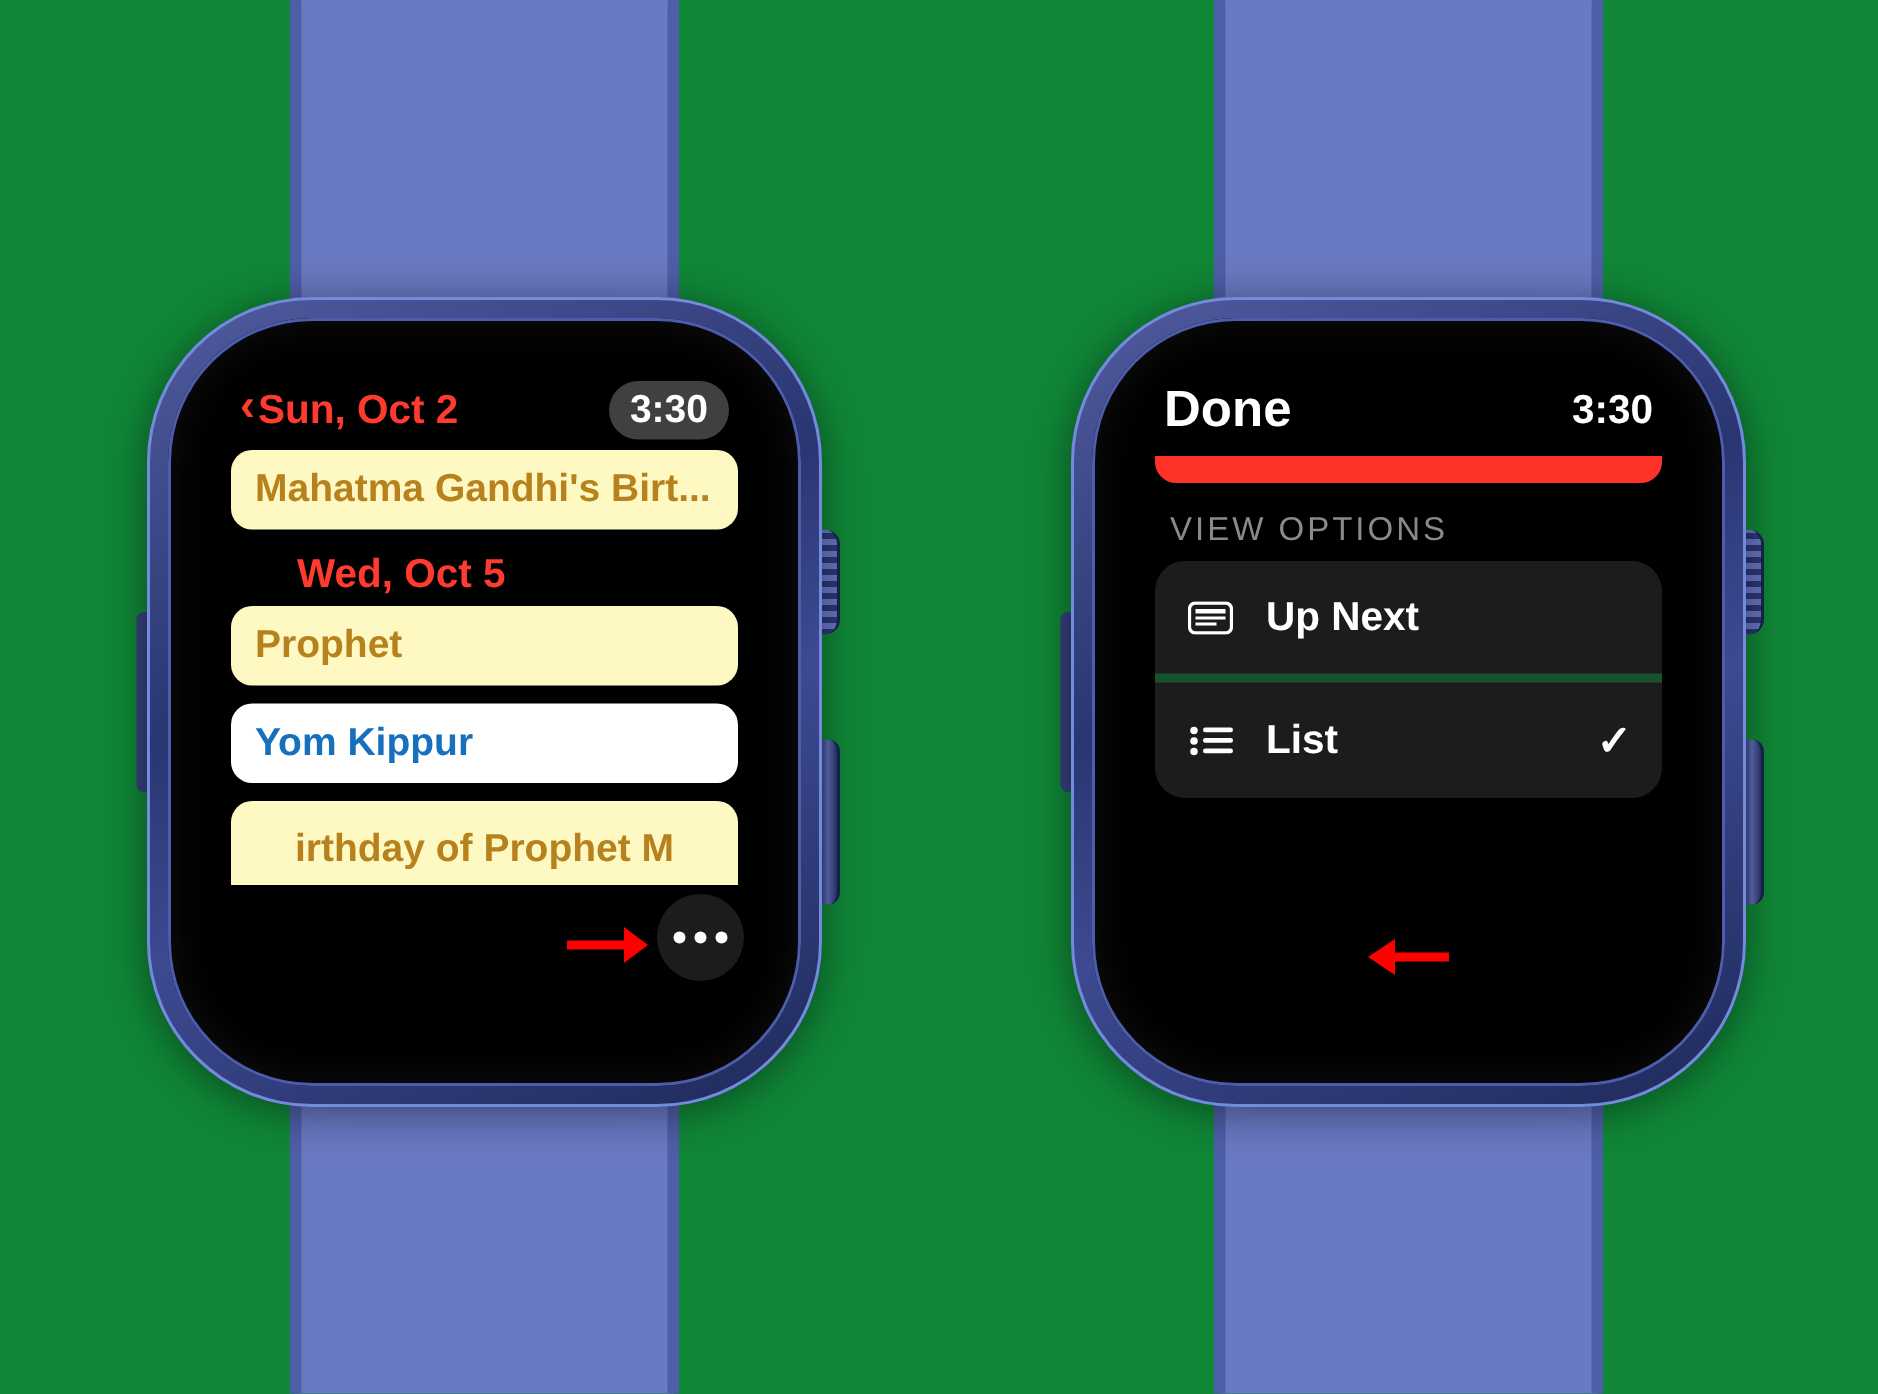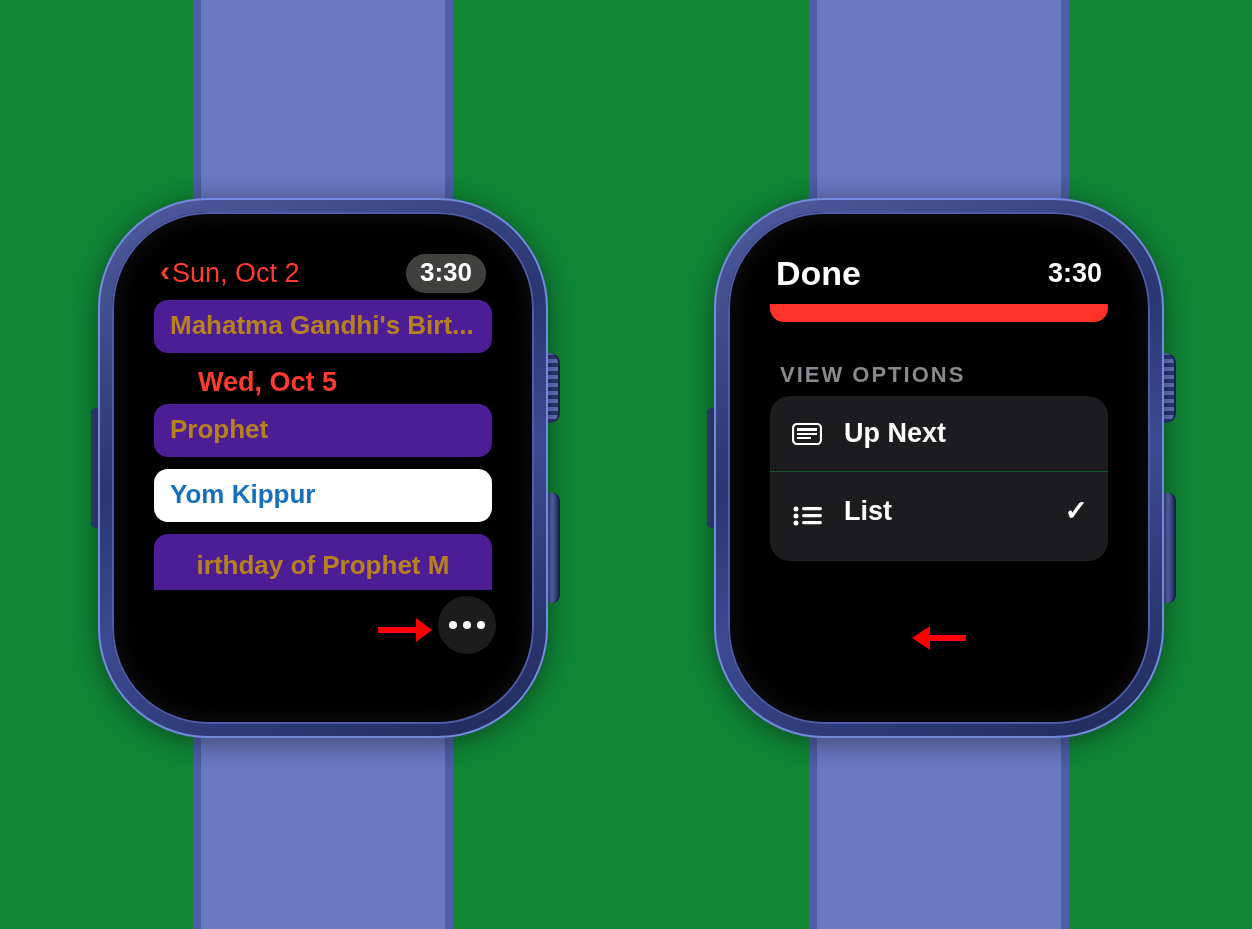--- a/index.html
+++ b/index.html
@@ -88,37 +88,37 @@
   }
   .status {
     height: 50px;
     display: flex;
     align-items: center;
     justify-content: space-between;
     padding: 0 6px 0 6px;
   }
   .back-group{ display:flex; align-items:center; gap:2px; }
   .chev { font-size:30px; font-weight:700; color:#ff3b30; line-height:1; padding-bottom:4px;}
-  .title-date{ color:#ff3b30; font-weight:400; font-size:27px; }
+  .title-date{ color:#ff3b30; font-weight:700; font-size:27px; }
   .clock-pill{
     background:#40403f; border-radius:22px;
     font-size:26px; font-weight:700; padding:3px 14px 5px;
   }
 
   
   .cal-list{ flex:1; overflow:hidden; margin-top:2px;}
   .day-head{ color:#ff3b30; font-weight:800; font-size:27px;
     margin:14px 0 6px 44px; }
   .ev{
     border-radius:14px; padding:10px 16px 12px;
     font-size:26px; font-weight:600;
     margin:0 0 12px 0;
     white-space:nowrap; overflow:hidden; text-overflow:ellipsis;
   }
-  .ev.orange{ background:#4c1d95; color:#b7821d; }
+  .ev.orange{ background:#fef9c3; color:#b7821d; }
   .ev.blue  { background:#ffffff; color:#1670be; }
   .ev.cut   { height:28px; padding-top:16px; text-align:center; overflow:hidden;
               border-radius:14px 14px 0 0;}
 
   .more-btn{
     position:absolute; right:14px; bottom:46px;
     width:58px;height:58px;border-radius:50%;
     background:#1c1c1c; display:flex;align-items:center;justify-content:center;
     box-shadow:0 0 0 2px #000;
   }
@@ -128,32 +128,32 @@
   
   .done{ font-size:34px; font-weight:800; color:#fff;}
   .r-clock{ font-size:27px; font-weight:800;}
   .new-bar{
     margin-top:6px;
     height:18px; background:#ff3228; border-radius:0 0 14px 14px;
     position:relative; overflow:hidden;
   }
   .new-bar span{position:absolute;left:50%;transform:translateX(-50%);top:-22px;
     font-size:24px;color:#000;font-weight:700;letter-spacing:.5px;}
-  .sect-label{ color:#8a8a8e; font-size:22px; letter-spacing:2px; font-weight:700;
-    margin:40px 0 8px 10px;}
+  .sect-label{ color:#8a8a8e; font-size:22px; letter-spacing:2px; font-weight:400;
+    margin:18px 0 8px 10px;}
   .options{
     background:#1c1c1e; border-radius:20px; overflow:hidden;
   }
   .opt{
     display:flex; align-items:center; gap:20px;
     padding:22px 20px 22px 20px;
-    border-bottom:1px solid #14532d;
+    border-bottom:6px solid #14532d;
     font-size:27px; font-weight:600;
   }
-  .opt:last-child{ border-bottom:none; padding-bottom:34px;align-items:flex-end;}
+  .opt:last-child{ border-bottom:none; padding-bottom:22px;}
   .opt .ic{ width:34px; display:flex; justify-content:center;}
   .opt .check{ margin-left:auto; font-size:28px;}
   .opt svg{ display:block; }
 
   
   .arrow{
     position:absolute; pointer-events:none;
   }
   .arrow svg{ display:block; }
 </style>

